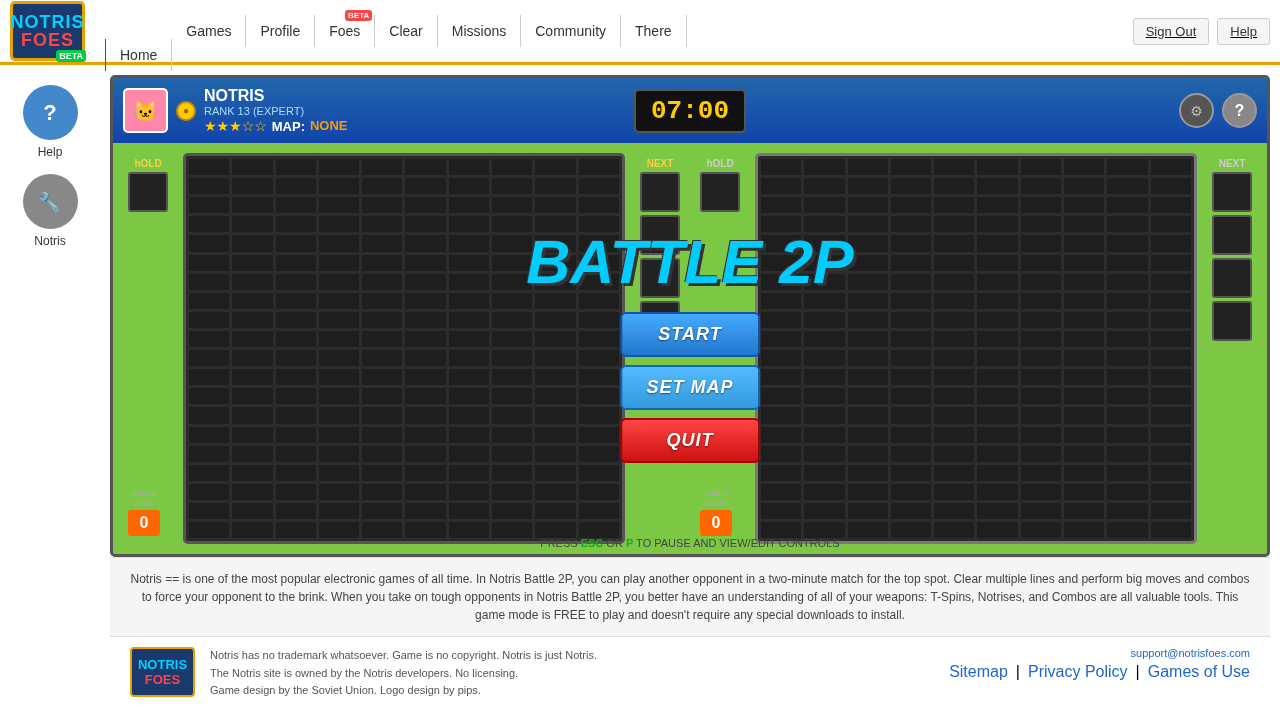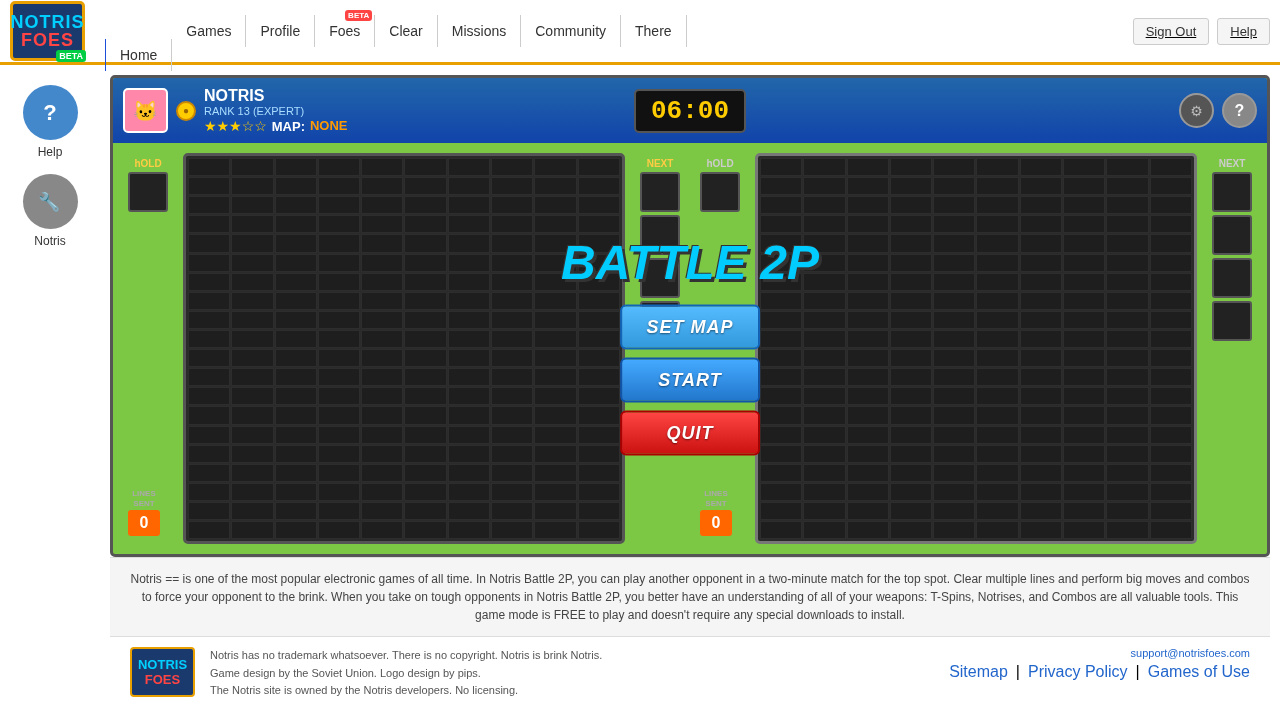--- a/index.html
+++ b/index.html
@@ -225,21 +225,21 @@
       left: 50%;
       top: 50%;
       transform: translate(-50%, -50%);
       display: flex;
       flex-direction: column;
       align-items: center;
       gap: 0;
       z-index: 10;
     }
     .battle-title {
-      font-size: 48px;
+      font-size: 61px;
       font-weight: 900;
       color: #ffcc00;
       text-shadow: 3px 3px 0 #333, -1px -1px 0 #333;
       font-style: italic;
       margin-bottom: 15px;
       white-space: nowrap;
     }
     .battle-title span { color: #00ccff; }
 
     .game-btn {
@@ -368,21 +368,21 @@
         <div class="coin-icon">●</div>
         <div class="player-info">
           <div class="player-name">NOTRIS</div>
           <div class="player-rank">RANK 13 (EXPERT)</div>
           <div style="display:flex;align-items:center;gap:5px;">
             <span class="player-stars">★★★☆☆</span>
             <span class="map-label">MAP:</span>
             <span class="map-value">NONE</span>
           </div>
         </div>
-        <div class="timer-display">06:00</div>
+        <div class="timer-display">07:00</div>
         <div class="game-icons-right">
           <div class="game-icon-circle" style="background:#555;">
             <span style="color:#bbb;font-size:14px;">⚙</span>
           </div>
           <div class="game-icon-circle" style="background:#888;">
             <span style="color:#fff;font-size:16px;font-weight:bold;">?</span>
           </div>
         </div>
       </div>
 
@@ -609,22 +609,22 @@
           <div style="position:absolute;bottom:8px;left:-55px;">
             <div style="color:#aaa;font-size:8px;font-weight:bold;text-align:center;line-height:1.2;">LINES<br>SENT</div>
             <div style="background:#ff6600;color:#fff;font-weight:bold;font-size:16px;width:32px;height:26px;display:flex;align-items:center;justify-content:center;border-radius:3px;margin-top:2px;">0</div>
           </div>
         </div>
 
         <div class="center-overlay">
           <div class="battle-title">
             <span>BATTLE</span><span style="color:#00ccff;"> 2P</span>
           </div>
+          <button class="game-btn btn-start">START</button>
           <button class="game-btn btn-setmap">SET MAP</button>
-          <button class="game-btn btn-start">START</button>
           <button class="game-btn btn-quit">QUIT</button>
         </div>
 
         <div style="flex:1;position:relative;margin:0 60px;">
 
           <div style="position:absolute;left:-55px;top:5px;">
             <div style="color:#cccccc;font-size:10px;font-weight:bold;text-align:center;">hOLD</div>
             <div class="piece-slot" style="margin-top:3px;"></div>
           </div>
 
@@ -838,37 +838,40 @@
               <div style="background:#1e1e1e;border:1px solid #2d2d2d;"></div>
               <div style="background:#1e1e1e;border:1px solid #2d2d2d;"></div>
           </div>
 
           <div style="position:absolute;bottom:8px;left:-55px;">
             <div style="color:#aaa;font-size:8px;font-weight:bold;text-align:center;line-height:1.2;">LINES<br>SENT</div>
             <div style="background:#ff6600;color:#fff;font-weight:bold;font-size:16px;width:32px;height:26px;display:flex;align-items:center;justify-content:center;border-radius:3px;margin-top:2px;">0</div>
           </div>
         </div>
 
+        <div style="position:absolute;bottom:5px;left:0;right:0;text-align:center;font-size:11px;color:#444;">
+          PRESS <span class="hint-key" style="color:#22aa22;font-weight:bold;">ESC</span> OR <span class="hint-key" style="color:#22aa22;font-weight:bold;">P</span> TO PAUSE AND VIEW/EDIT CONTROLS
+        </div>
 
       </div>
     </div>
 
     <div id="description">
       <p>Notris == is one of the most popular electronic games of all time. In Notris Battle 2P, you can play another opponent in a two-minute match for the top spot. Clear multiple lines and perform big moves and combos to force your opponent to the brink. When you take on tough opponents in Notris Battle 2P, you better have an understanding of all of your weapons: T-Spins, Notrises, and Combos are all valuable tools. This game mode is FREE to play and doesn't require any special downloads to install.</p>
     </div>
 
     <div id="footer">
       <div class="footer-logo">
         <span style="color:#00cfff;font-weight:900;font-size:13px;">NOTRIS</span>
         <span style="color:#ff4444;font-weight:900;font-size:13px;">FOES</span>
       </div>
       <div class="footer-text">
-        <div>Notris has no trademark whatsoever. There is no copyright. Notris is brink Notris.</div>
+        <div>Notris has no trademark whatsoever. Game is no copyright. Notris is just Notris.</div>
+        <div>The Notris site is owned by the Notris developers. No licensing.</div>
         <div>Game design by the Soviet Union. Logo design by pips.</div>
-        <div>The Notris site is owned by the Notris developers. No licensing.</div>
       </div>
       <div style="display:flex;flex-direction:column;align-items:flex-end;justify-content:flex-end;min-width:300px;">
         <a class="footer-link footer-email">support@notrisfoes.com</a>
         <div style="display:flex;gap:8px;margin-top:4px;">
           <a class="footer-link">Sitemap</a>
           <span>|</span>
           <a class="footer-link">Privacy Policy</a>
           <span>|</span>
           <a class="footer-link">Games of Use</a>
         </div>

